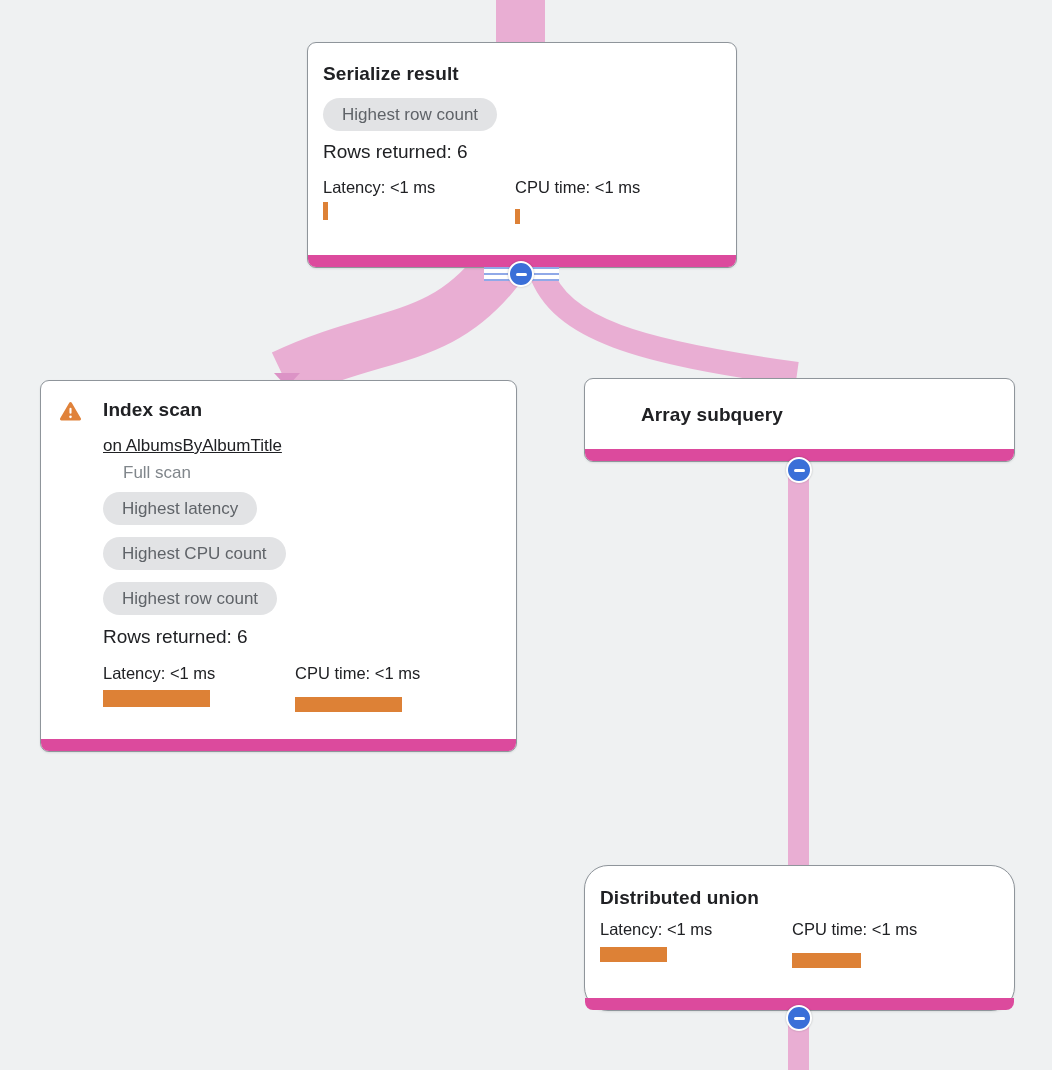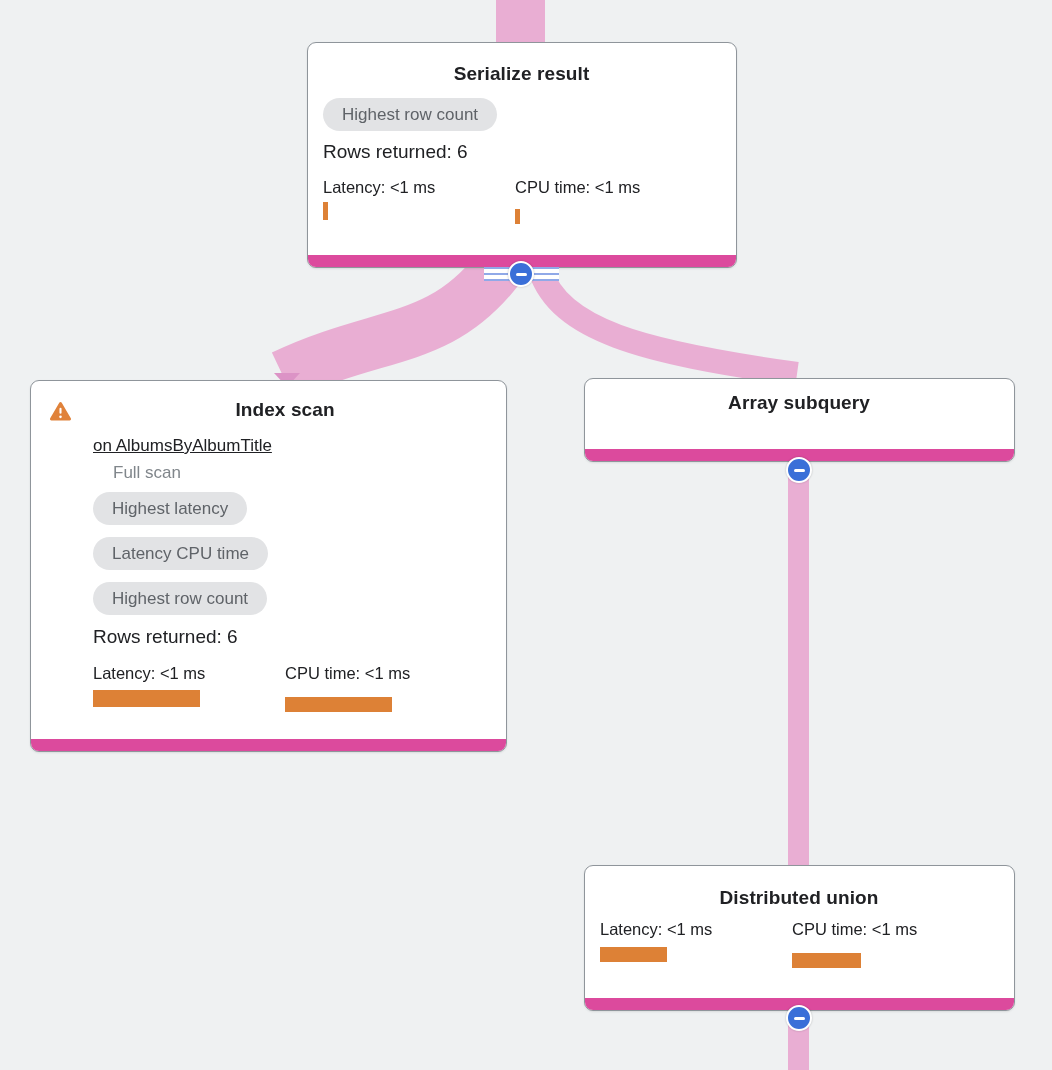--- a/index.html
+++ b/index.html
@@ -30,21 +30,21 @@
     z-index:2;
   }
   .node-footer{
     height:12px;margin-top:auto;
     background:var(--node-accent-pink);
     border-radius:0 0 8px 8px;
   }
   .node-body{flex:1 1 auto;}
   .node-title{
     margin:0;font-size:19px;line-height:24px;font-weight:600;
-    letter-spacing:.1px;color:#202124;text-align:center;
+    letter-spacing:.1px;color:#202124;
   }
   .node-subtitle{font-size:17px;line-height:21px;margin-top:13px;color:#202124;text-decoration:underline;}
   .node-subtitle2{font-size:17px;line-height:21px;margin-top:6px;color:var(--muted-text,#80868b);margin-left:20px;}
   .badge{
     display:block;width:fit-content;
     background:var(--badge-bg,#e2e3e5);color:var(--badge-text,#5f6368);
     font-size:17px;line-height:21px;
     padding:6px 19px;border-radius:17px;
   }
   .rows-returned{font-size:19px;line-height:21px;}
@@ -53,32 +53,32 @@
   .metric-label{font-size:16.5px;line-height:21px;}
   .metric-bar{background:var(--bar-orange,#dd8136);}
 
   
   #node-serialize{left:307px;top:42px;width:430px;height:226px;}
   #node-serialize .node-body{padding:19px 16px 0 15px;}
   #node-serialize .badge{margin-top:12px;}
   #node-serialize .rows-returned{margin-top:10px;}
   #node-serialize .metrics{margin-top:15px;}
 
-  #node-index{left:30px;top:380px;width:477px;height:372px;}
+  #node-index{left:40px;top:380px;width:477px;height:372px;}
   #node-index .node-body{padding:17px 16px 0 18px;display:flex;align-items:flex-start;}
   #node-index .warning{flex:0 0 auto;margin:3px 21px 0 0;}
   #node-index .badges{margin-top:9px;}
   #node-index .badge{margin-bottom:12px;}
   #node-index .rows-returned{margin-top:-1px;}
   #node-index .metrics{margin-top:16px;}
 
   #node-array{left:584px;top:378px;width:431px;height:84px;}
-  #node-array .node-body{padding:12px 16px 0 15px;}
-
-  #node-dist{left:584px;top:865px;width:431px;height:146px;}
+  #node-array .node-body{padding:24px 16px 0 15px;margin-left:41px;}
+
+  #node-dist{left:584px;top:865px;width:431px;height:146px;border-radius:24px;}
   #node-dist .node-body{padding:20px 16px 0 15px;}
   #node-dist .metrics{margin-top:9px;}
 
   
   .stripes{
     position:absolute;z-index:3;
     width:75px;height:14px;
     background:repeating-linear-gradient(to bottom,
       var(--stripe-blue) 0 2px,#fff 2px 6px);
   }
@@ -136,21 +136,21 @@
         <rect x="10.9" y="7.2" width="2.2" height="6.2" rx="1.1" fill="#fff"></rect>
         <circle cx="12" cy="16.6" r="1.35" fill="#fff"></circle>
       </svg>
     </span>
     <div class="content-col">
       <h2 class="node-title">Index scan</h2>
       <div class="node-subtitle">on AlbumsByAlbumTitle</div>
       <div class="node-subtitle2">Full scan</div>
       <div class="badges">
         <div class="badge">Highest latency</div>
-        <div class="badge">Latency CPU time</div>
+        <div class="badge">Highest CPU count</div>
         <div class="badge">Highest row count</div>
       </div>
       <div class="rows-returned">Rows returned: 6</div>
       <div class="metrics">
         <div class="metric">
           <div class="metric-label">Latency: &lt;1 ms</div>
           <div class="metric-bar" style="width: 107px; height: 17px; margin-top: 6px;"></div>
         </div>
         <div class="metric">
           <div class="metric-label">CPU time: &lt;1 ms</div>

